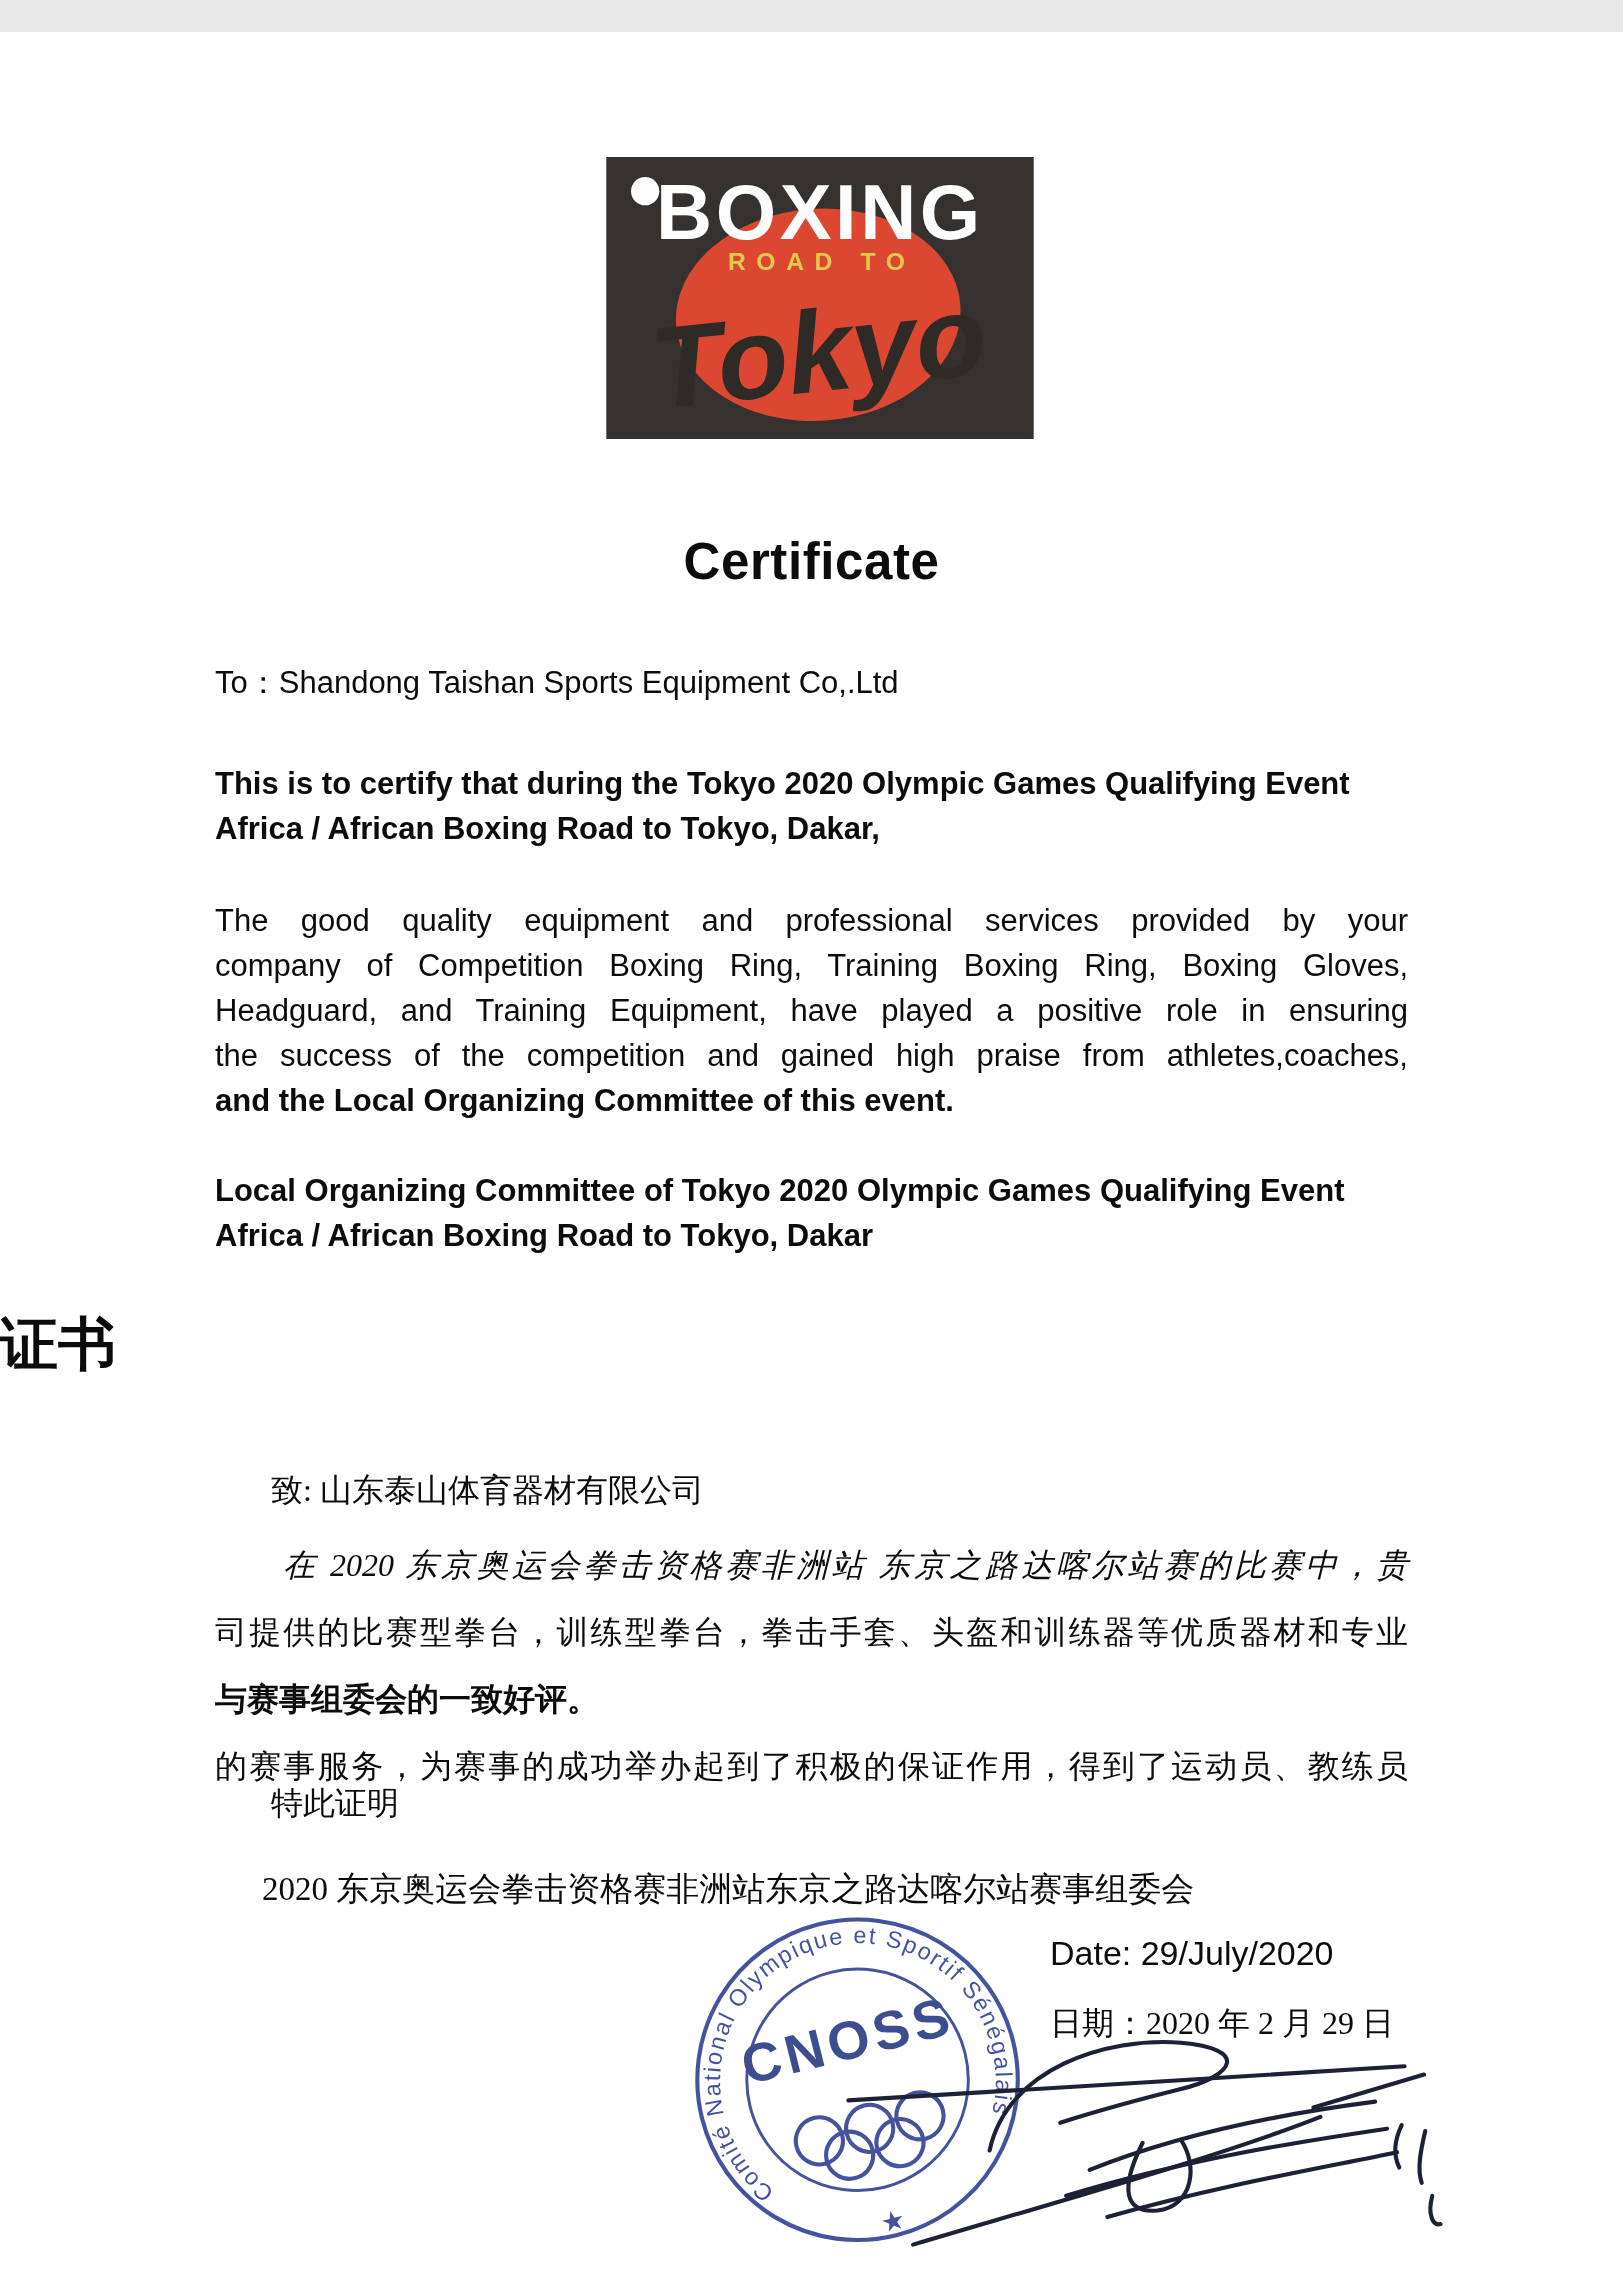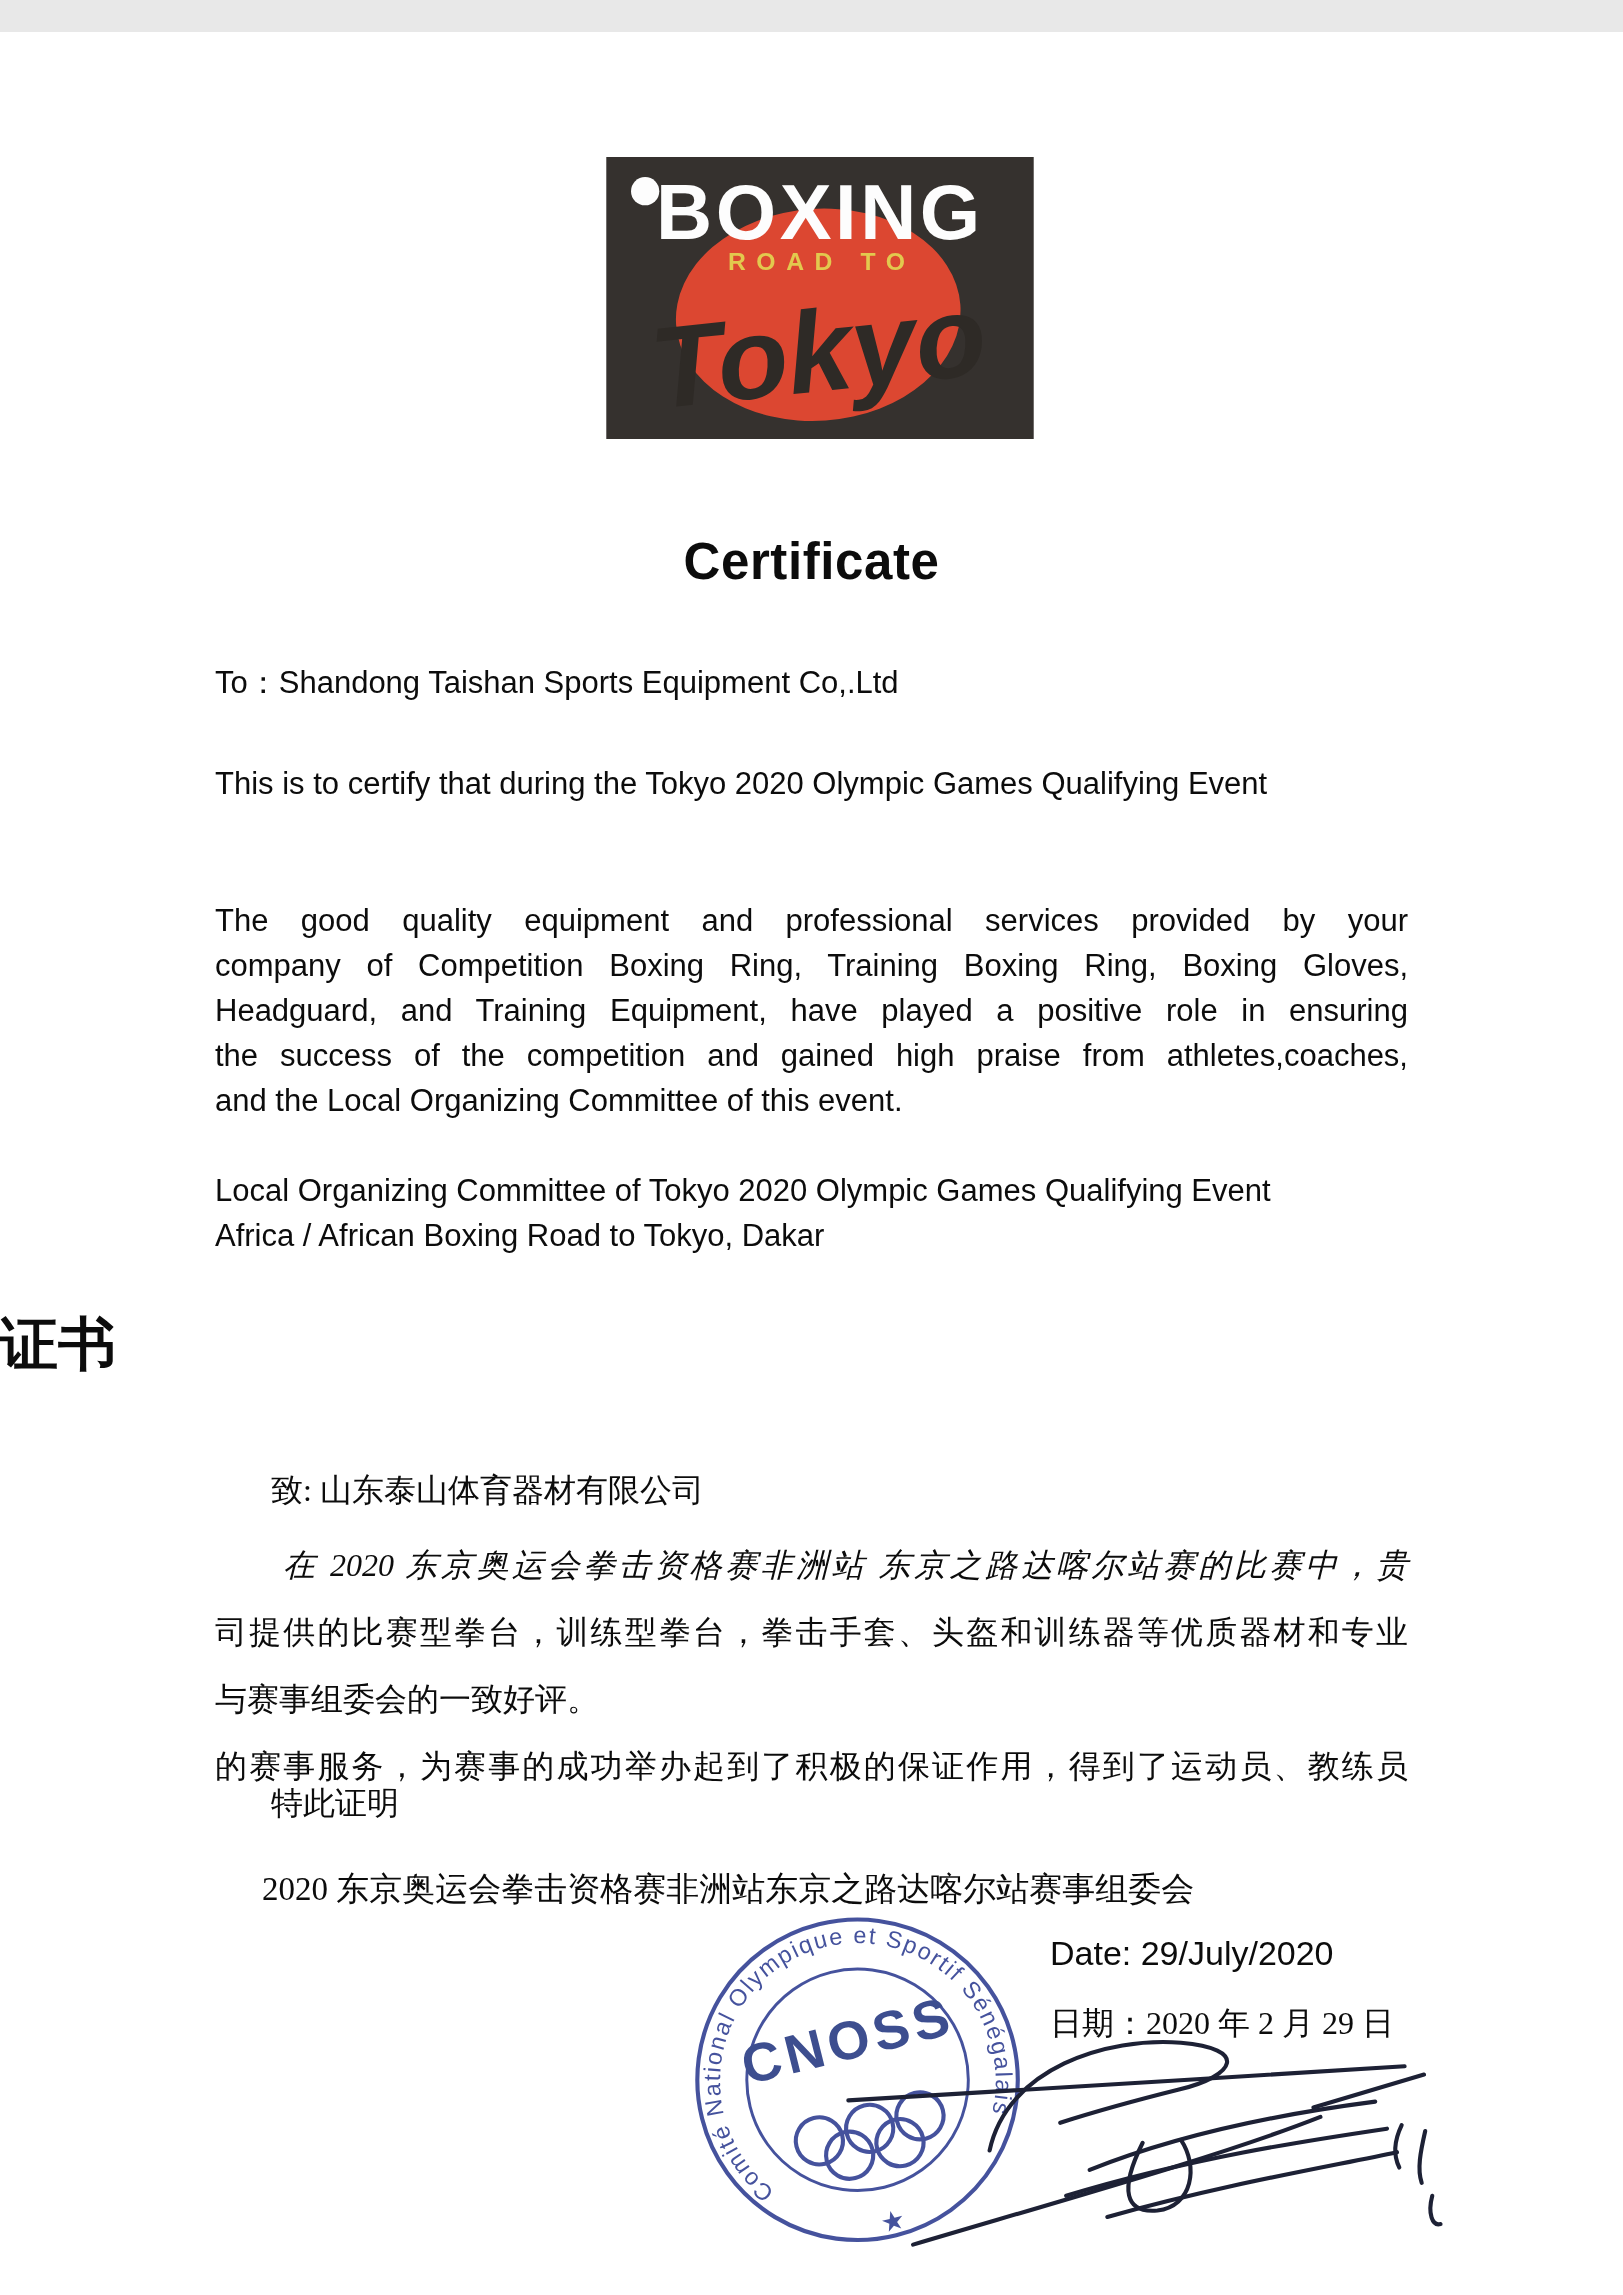--- a/index.html
+++ b/index.html
@@ -21,21 +21,21 @@
   .title-en{
     left:0;top:500px;width:1623px;
     text-align:center;font-size:51px;font-weight:bold;letter-spacing:0.6px;
   }
   .body-en{font-size:31px;line-height:45px;}
   .to-en{left:215px;top:628px;width:1193px;}
   .p1{left:215px;top:729px;width:1193px;}
   .p2{left:215px;top:866px;width:1193px;}
   .p3{left:215px;top:1136px;width:1193px;}
   .line{white-space:nowrap;}
-  .wrapok{white-space:normal;}
+  .wrapok{white-space:normal;font-weight:bold;}
   .j{white-space:normal;text-align:justify;text-align-last:justify;}
 
   
   .zh{font-family:"Liberation Serif", serif;}
   .title-zh{
     left:0;top:1274px;width:1623px;
     text-align:left;font-size:58px;font-weight:bold;
   }
   .body-zh{font-size:32px;line-height:67px;}
   .to-zh{left:215px;top:1425px;width:1193px;padding-left:56px;}
@@ -70,20 +70,21 @@
       <text x="360" y="398" text-anchor="middle" font-size="196" font-weight="bold" font-style="italic" font-family="DejaVu Serif, serif" fill="#2e2a26" transform="rotate(-6 360 330)">Tokyo</text>
     </svg>
   </div>
 
   <div class="abs title-en">Certificate</div>
 
   <div class="abs body-en to-en line">To：Shandong Taishan Sports Equipment Co,.Ltd</div>
 
   <div class="abs body-en p1">
     <div class="line wrapok">This is to certify that during the Tokyo 2020 Olympic Games Qualifying Event</div>
+    <div class="line wrapok">Africa / African Boxing Road to Tokyo, Dakar,</div>
   </div>
 
   <div class="abs body-en p2">
     <div class="line j">The good quality equipment and professional services provided by your</div>
     <div class="line j">company of Competition Boxing Ring, Training Boxing Ring, Boxing Gloves,</div>
     <div class="line j">Headguard, and Training Equipment, have played a positive role in ensuring</div>
     <div class="line j">the success of the competition and gained high praise from athletes,coaches,</div>
     <div class="line wrapok">and the Local Organizing Committee of this event.</div>
   </div>
 

